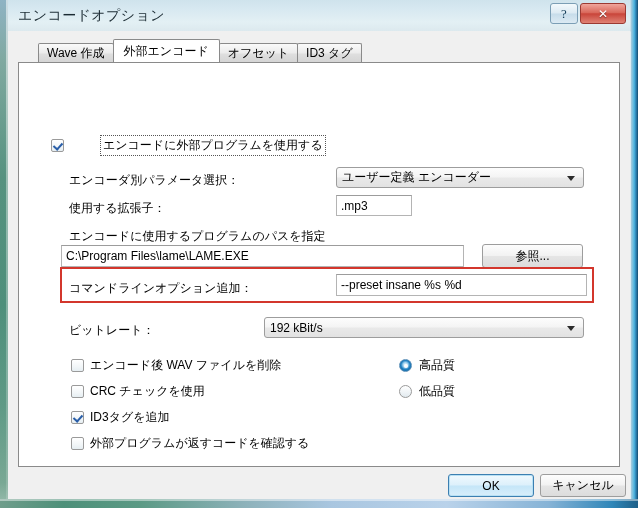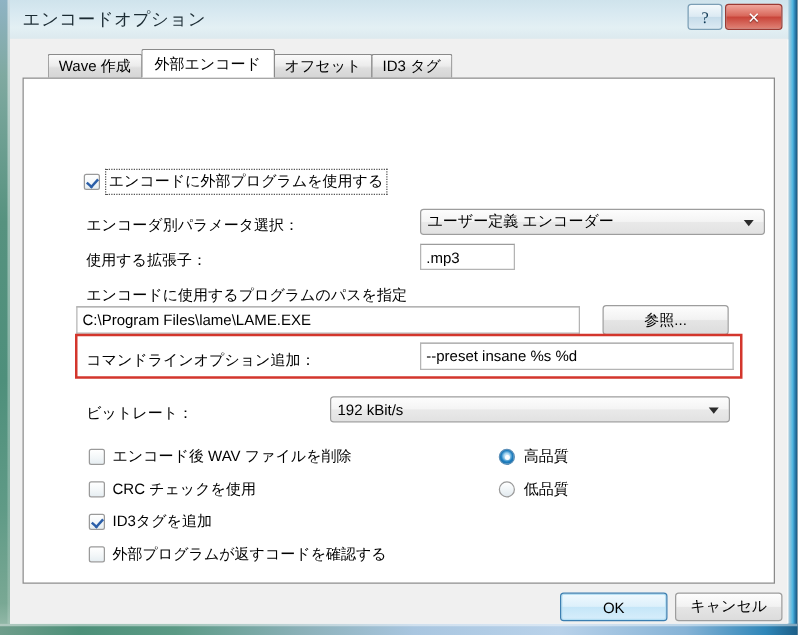--- a/index.html
+++ b/index.html
@@ -319,27 +319,27 @@
 
     <div class="tabstrip">
       <div class="tab">Wave 作成</div>
       <div class="tab active">外部エンコード</div>
       <div class="tab">オフセット</div>
       <div class="tab">ID3 タグ</div>
     </div>
 
     <div class="tabpage">
 
-      <div class="chk-row" style="left:48px; top:74px;">
+      <div class="chk-row" style="left:32px; top:74px;gap:32px;">
         <span class="cbox checked"></span>
         <span class="chk-label focused">エンコードに外部プログラムを使用する</span>
       </div>
 
       <div class="lbl" style="left:50px; top:110px;">エンコーダ別パラメータ選択：</div>
-      <div class="combo" style="left:317px; top:104px; width:276px; height:21px;">
+      <div class="combo" style="left:317px; top:104px; width:248px; height:21px;">
         <span>ユーザー定義 エンコーダー</span>
         <span class="caret"></span>
       </div>
 
       <div class="lbl" style="left:50px; top:138px;">使用する拡張子：</div>
       <div class="textbox" style="left:317px; top:132px; width:76px; height:21px;">.mp3</div>
 
       <div class="lbl" style="left:50px; top:166px;">エンコードに使用するプログラムのパスを指定</div>
       <div class="textbox" style="left:42px; top:182px; width:403px; height:22px;">C:\Program Files\lame\LAME.EXE</div>
       <div class="button" style="left:463px; top:181px; width:101px; height:24px;">参照...</div>

